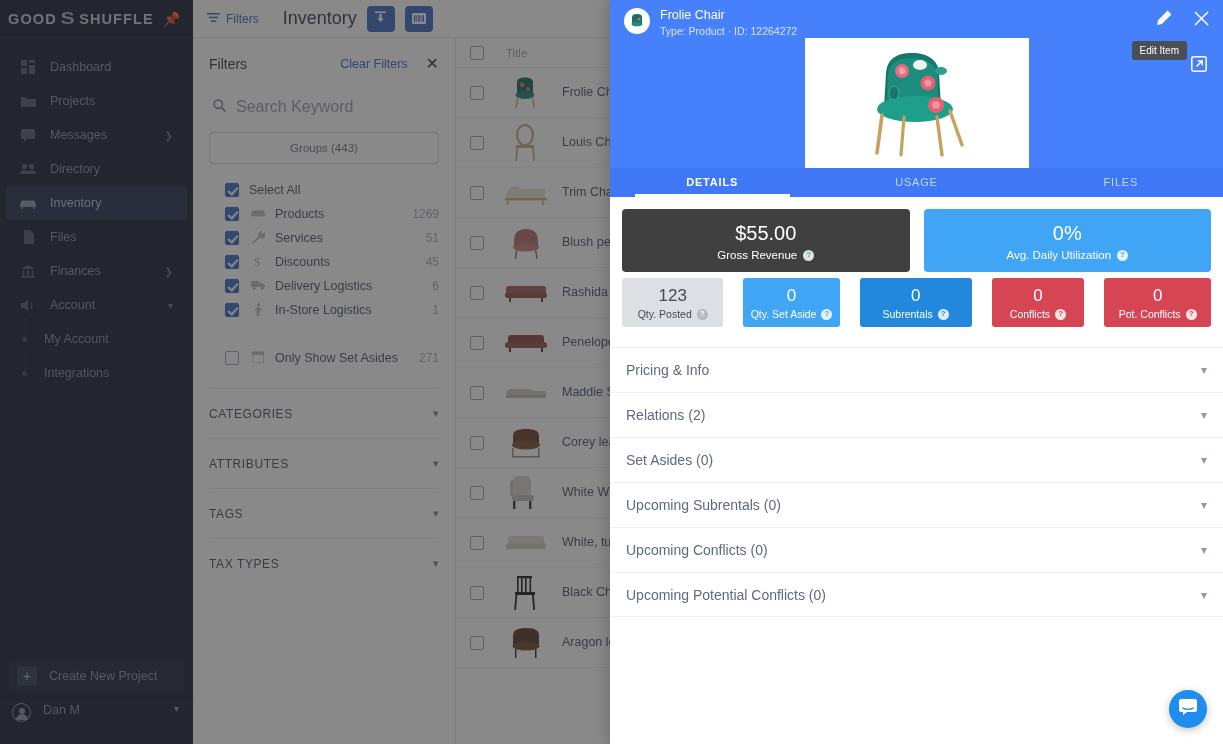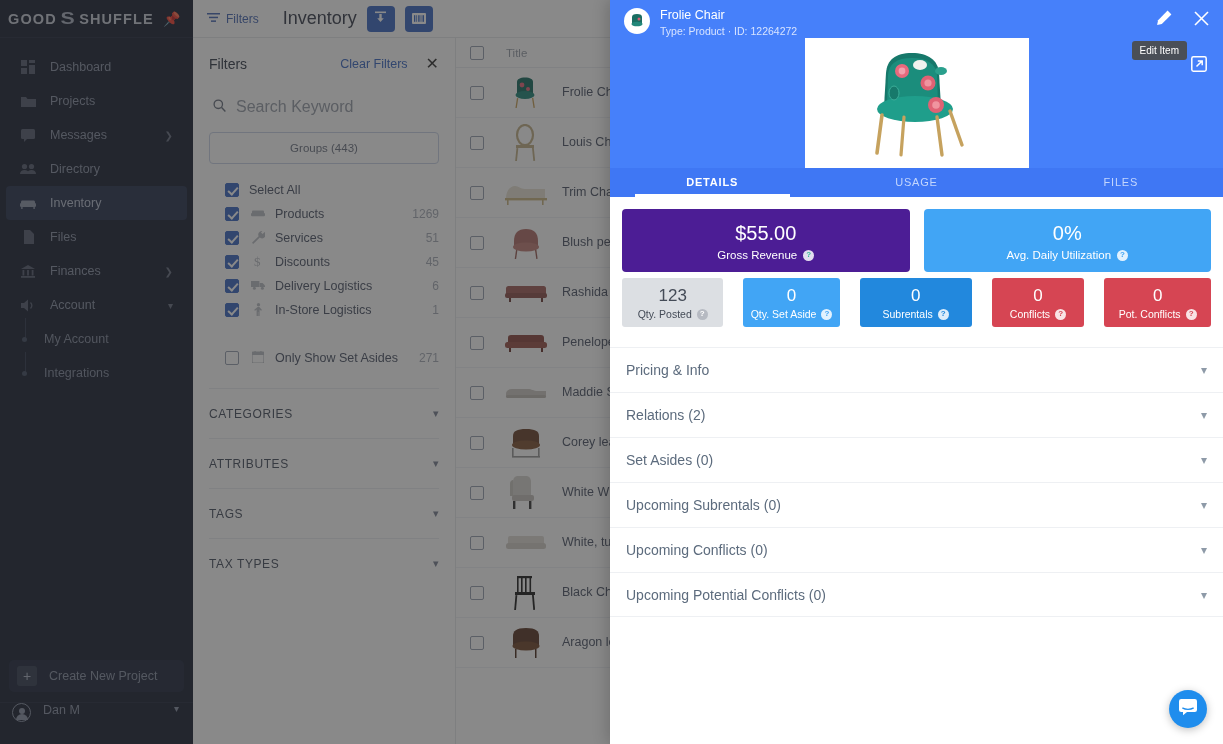--- a/index.html
+++ b/index.html
@@ -700,21 +700,21 @@
       </div>
       <div class="tabs">
         <div class="tab on">DETAILS</div>
         <div class="tab">USAGE</div>
         <div class="tab">FILES</div>
       </div>
     </div>
 
     <div class="drawer-body">
       <div class="kpi-wrap">
-        <div class="kpi-big" style="background:#4c1d95">
+        <div class="kpi-big" style="background:#404040">
           <div class="v">$55.00</div>
           <div class="l">
             <span>Gross Revenue</span>
             <span class="qmark" style="color:#34bd96">?</span>
           </div>
         </div>
         <div class="kpi-big" style="background:#41a5f5">
           <div class="v">0%</div>
           <div class="l">
             <span>Avg. Daily Utilization</span>

